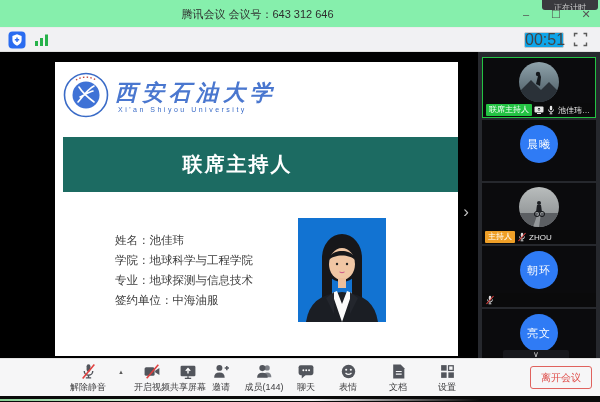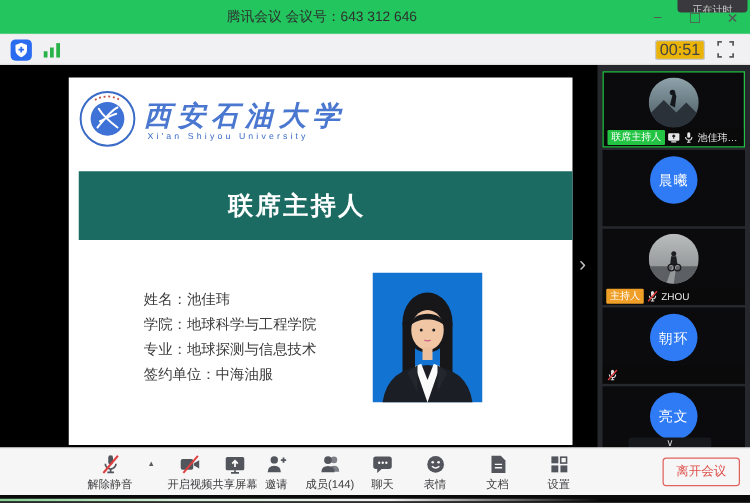--- a/index.html
+++ b/index.html
@@ -1,30 +1,30 @@
 <!DOCTYPE html>
 <html><head>
 <meta charset="utf-8">
 <style>
   * { margin:0; padding:0; box-sizing:border-box; }
   body { font-family:"Liberation Sans","DejaVu Sans",sans-serif; background:#888; }
   .window { position:relative; width:600px; height:402px; background:#000; overflow:hidden; margin:0 auto; }
 
   
-  .titlebar { position:absolute; left:0; top:0; width:600px; height:28px; background:#22c55e; border-bottom:1px solid #ececec;padding-left:32px; }
+  .titlebar { position:absolute; left:0; top:0; width:600px; height:28px; background:#86efac; border-bottom:1px solid #ececec;padding-left:32px; }
   .titlebar .title { position:absolute; left:0; top:0; width:600px; height:28px; line-height:28px; text-align:center; padding-right:85px; font-size:11px; color:#2e2e2e; }
   .win-controls { position:absolute; right:6px; top:0; height:28px; display:flex; align-items:center; gap:14px; }
   .win-btn { width:16px; text-align:center; font-size:11px; color:#555; cursor:default; }
   .top-tooltip { position:absolute; right:2px; top:0; width:56px; height:10px; background:#3a3a3e; border-radius:0 0 3px 3px; color:#cfcfcf; font-size:8px; line-height:16px; text-align:center; overflow:hidden; }
 
   
   .statusbar { position:absolute; left:0; top:28px; width:600px; height:24px; background:#f1f1f3; border-bottom:1px solid #dedede; }
   .shield-ic { position:absolute; left:8px; top:3px; width:18px; height:18px; }
   .signal-ic { position:absolute; left:34px; top:5px; width:16px; height:14px; }
-  .timer-box { position:absolute; right:36px; top:4px; width:40px; height:16px; background:#eab308; border:1px solid #c8c8c8; border-radius:2px; font-size:13px; color:#444; text-align:center; line-height:14px; }
+  .timer-box { position:absolute; right:36px; top:4px; width:40px; height:16px; background:#0ea5e9; border:1px solid #c8c8c8; border-radius:2px; font-size:16px; color:#444; text-align:center; line-height:14px; }
   .fullscreen-ic { position:absolute; right:12px; top:4px; width:15px; height:15px; }
 
   
   .main { position:absolute; left:0; top:52px; width:600px; height:306px; background:#000;padding-left:27px; }
 
   
   .slide { position:absolute; left:55px; top:10px; width:403px; height:294px; background:#ffffff; }
   .logo-wrap { position:absolute; left:8px; top:10px; width:46px; height:46px; }
   .logo-cn { position:absolute; left:60px; top:16px; font-family:"DejaVu Serif","Liberation Serif",serif; font-style:italic; font-weight:bold; font-size:22px; color:#4a77cf; letter-spacing:5px; white-space:nowrap; }
   .logo-en { position:absolute; left:63px; top:44px; font-size:7px; color:#3a6bc7; letter-spacing:2.5px; white-space:nowrap; }

